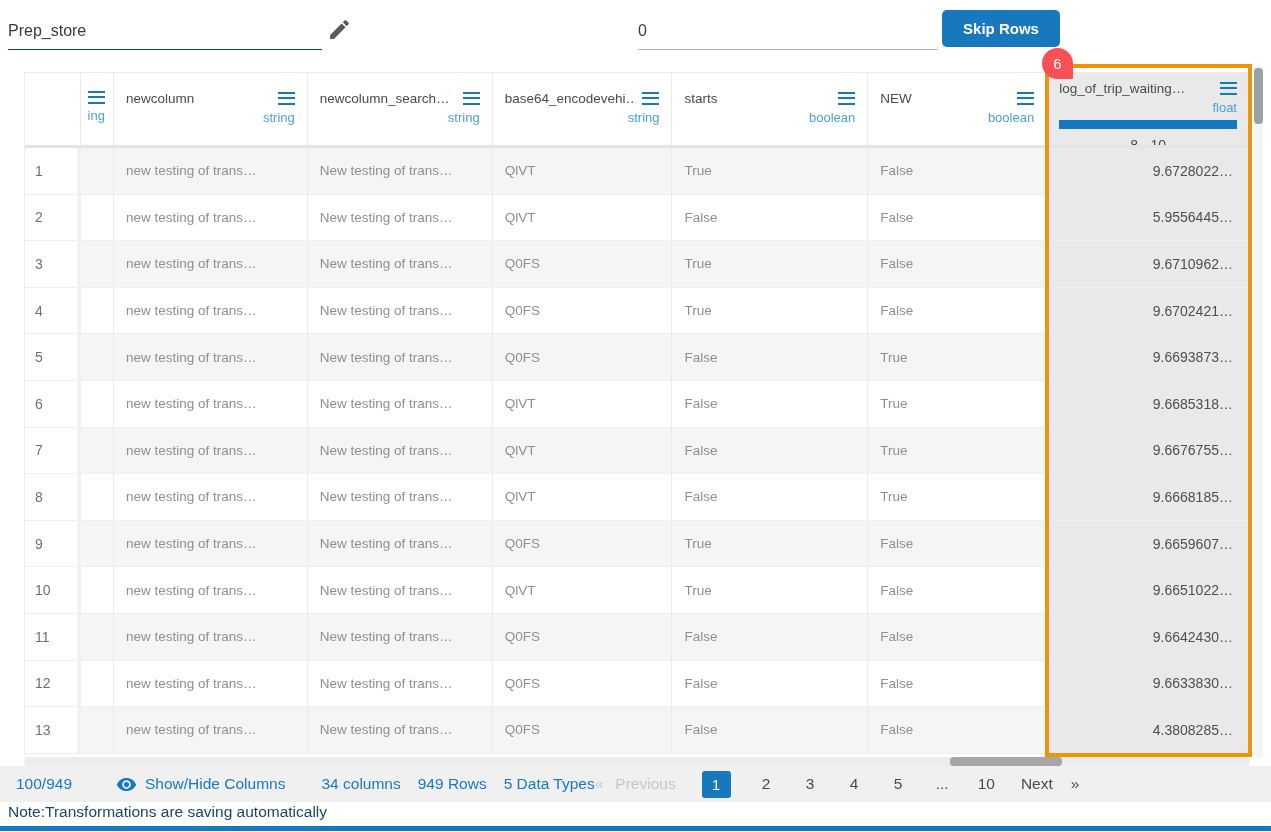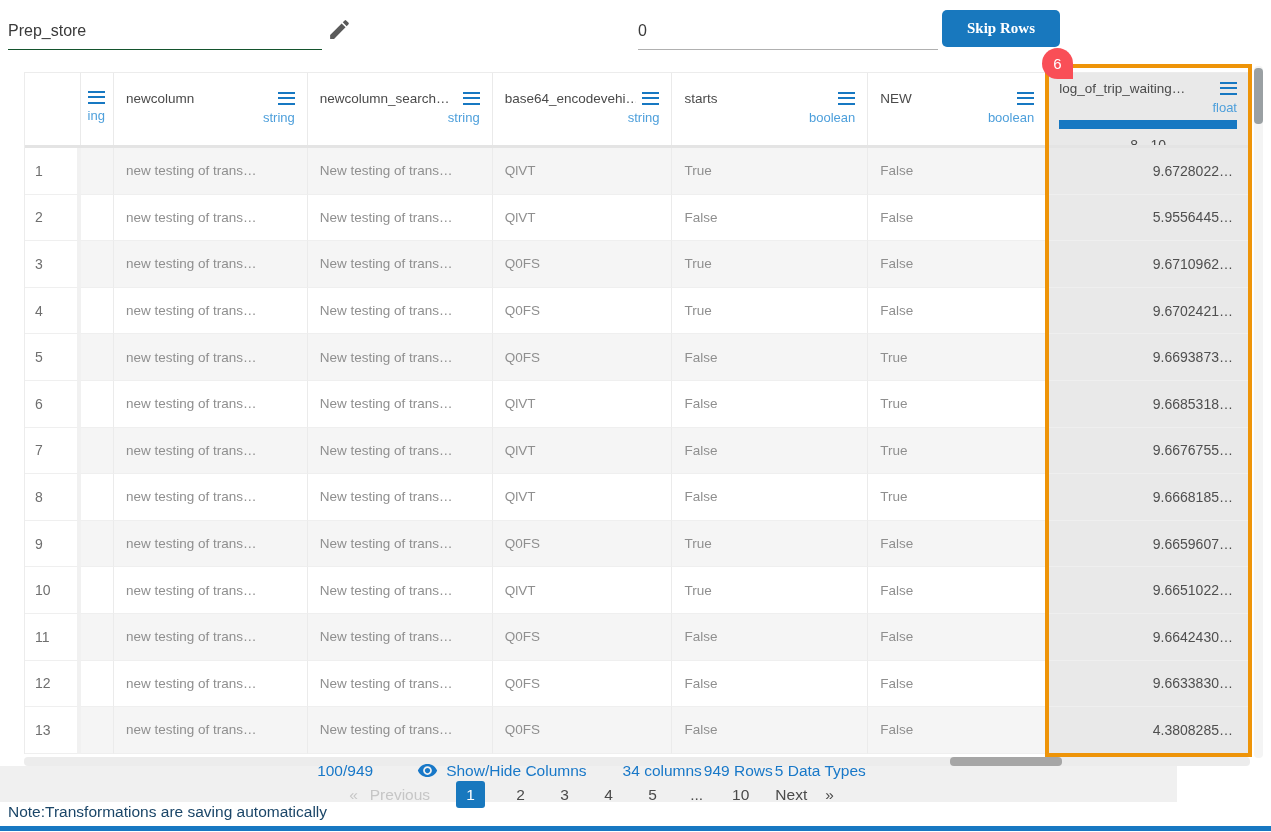--- a/index.html
+++ b/index.html
@@ -7,21 +7,21 @@
   .app { position:relative; width:1271px; height:832px; background:#fff; overflow:hidden; }
 
   
   .name-input { position:absolute; left:8px; top:16px; width:314px; height:34px;
     font-size:16px; color:#3a3a3a; border-bottom:1px solid #14532d; line-height:30px; cursor:text; }
   .pencil { position:absolute; left:327px; top:17px; width:25px; height:25px; cursor:pointer; }
   .skip-input { position:absolute; left:638px; top:16px; width:300px; height:34px;
     font-size:16px; color:#3a3a3a; border-bottom:1px solid #b0b0b0; line-height:30px; cursor:text; }
   .skip-btn { position:absolute; left:942px; top:10px; width:118px; height:37px;
     background:#1878be; color:#fff; border:none; border-radius:5px; font-size:15px;
-    font-weight:600; font-family:Liberation Serif, serif; cursor:pointer; }
+    font-weight:600; font-family:Liberation Sans, sans-serif; cursor:pointer; }
 
   
   .table-wrap { position:absolute; left:24px; top:72px; width:1226px;
     border-left:1px solid #ececec; border-top:1px solid #ececec; }
   .thead { display:flex; height:75px; border-bottom:3px solid #e4e4e4; background:#fff; }
   .hcell { border-right:1px solid #eaeaea; padding:18px 12px 0 12px; overflow:hidden; cursor:pointer; }
   .h-top { display:flex; justify-content:space-between; align-items:center; gap:6px; }
   .h-top.only-icon { justify-content:flex-end; }
   .h-name { font-size:13.5px; color:#4a4a4a; white-space:nowrap; overflow:hidden; }
   .menu-icon { width:17px; height:13px; flex:0 0 17px; position:relative;
@@ -52,27 +52,27 @@
 
   
   .hscroll { position:absolute; left:24px; top:757px; width:1226px; height:9px;
     background:#ececec; border-radius:4px; cursor:pointer; }
   .hthumb { position:absolute; left:926px; top:0; width:112px; height:9px; background:#a6a6a6; border-radius:4px; }
   .vscroll { position:absolute; left:1254px; top:66px; width:9px; height:692px;
     background:#f4f4f4; border-radius:4px; cursor:pointer; }
   .vthumb { position:absolute; left:0; top:2px; width:9px; height:56px; background:#9aa0a3; border-radius:4px; }
 
   
-  .footer { position:absolute; left:0; top:766px; width:1177px; height:36px; background:#f0f0f0;
-    display:flex; align-items:center; justify-content:center; padding:0 10px 0 16px;
-    font-size:15.5px;flex-direction:column; }
+  .footer { position:absolute; left:0; top:766px; width:1271px; height:36px; background:#f0f0f0;
+    display:flex; align-items:center; justify-content:flex-start; padding:0 10px 0 16px;
+    font-size:15.5px; }
   .f-left { display:flex; align-items:center; }
   .counter { color:#1878c8; margin-right:44px; }
   .showhide { display:flex; align-items:center; gap:8px; color:#1878c8; cursor:pointer; }
-  .stats { display:flex; align-items:center; gap:2px; color:#1878c8; margin-left:36px; }
+  .stats { display:flex; align-items:center; gap:17px; color:#1878c8; margin-left:36px; }
   .pagination { display:flex; align-items:center; font-size:15.5px; color:#4a4a4a; }
   .pg-prev { color:#c6c6c6; display:flex; gap:12px; cursor:default; }
   .pg-pages { display:flex; align-items:center; gap:27px; margin:0 26px; }
   .page-btn { min-width:17px; text-align:center; cursor:pointer; }
   .page-btn.active { background:#1878be; color:#fff; width:29px; height:27px; line-height:27px;
     border-radius:3px; }
   .pg-next { display:flex; gap:18px; cursor:pointer; }
 
   .note { position:absolute; left:8px; top:803px; font-size:15.5px; color:#1b4668; }
   .bottom-line { position:absolute; left:0; top:826px; width:1271px; height:5px; background:#1778c2; }

